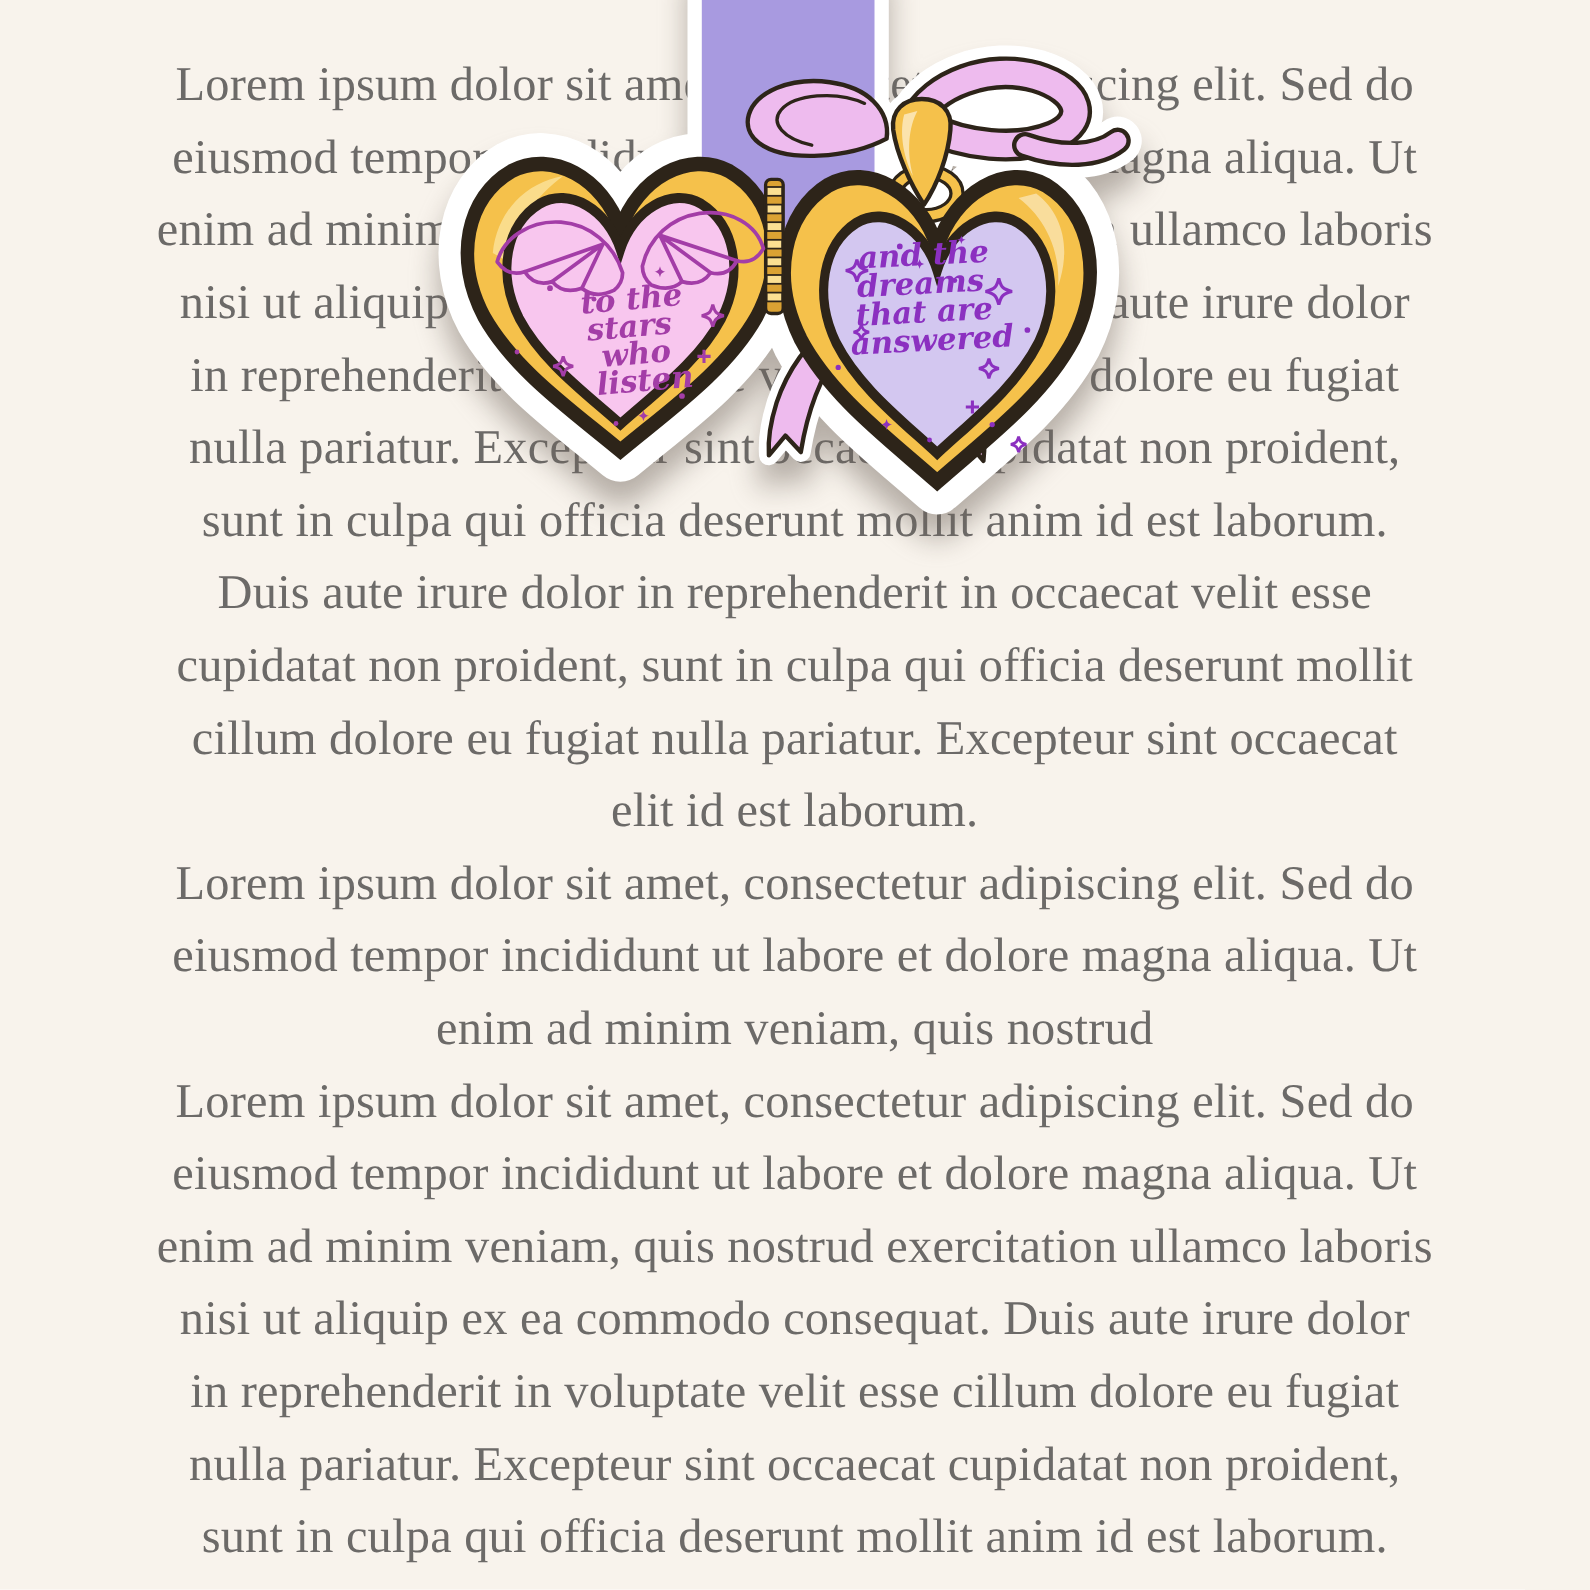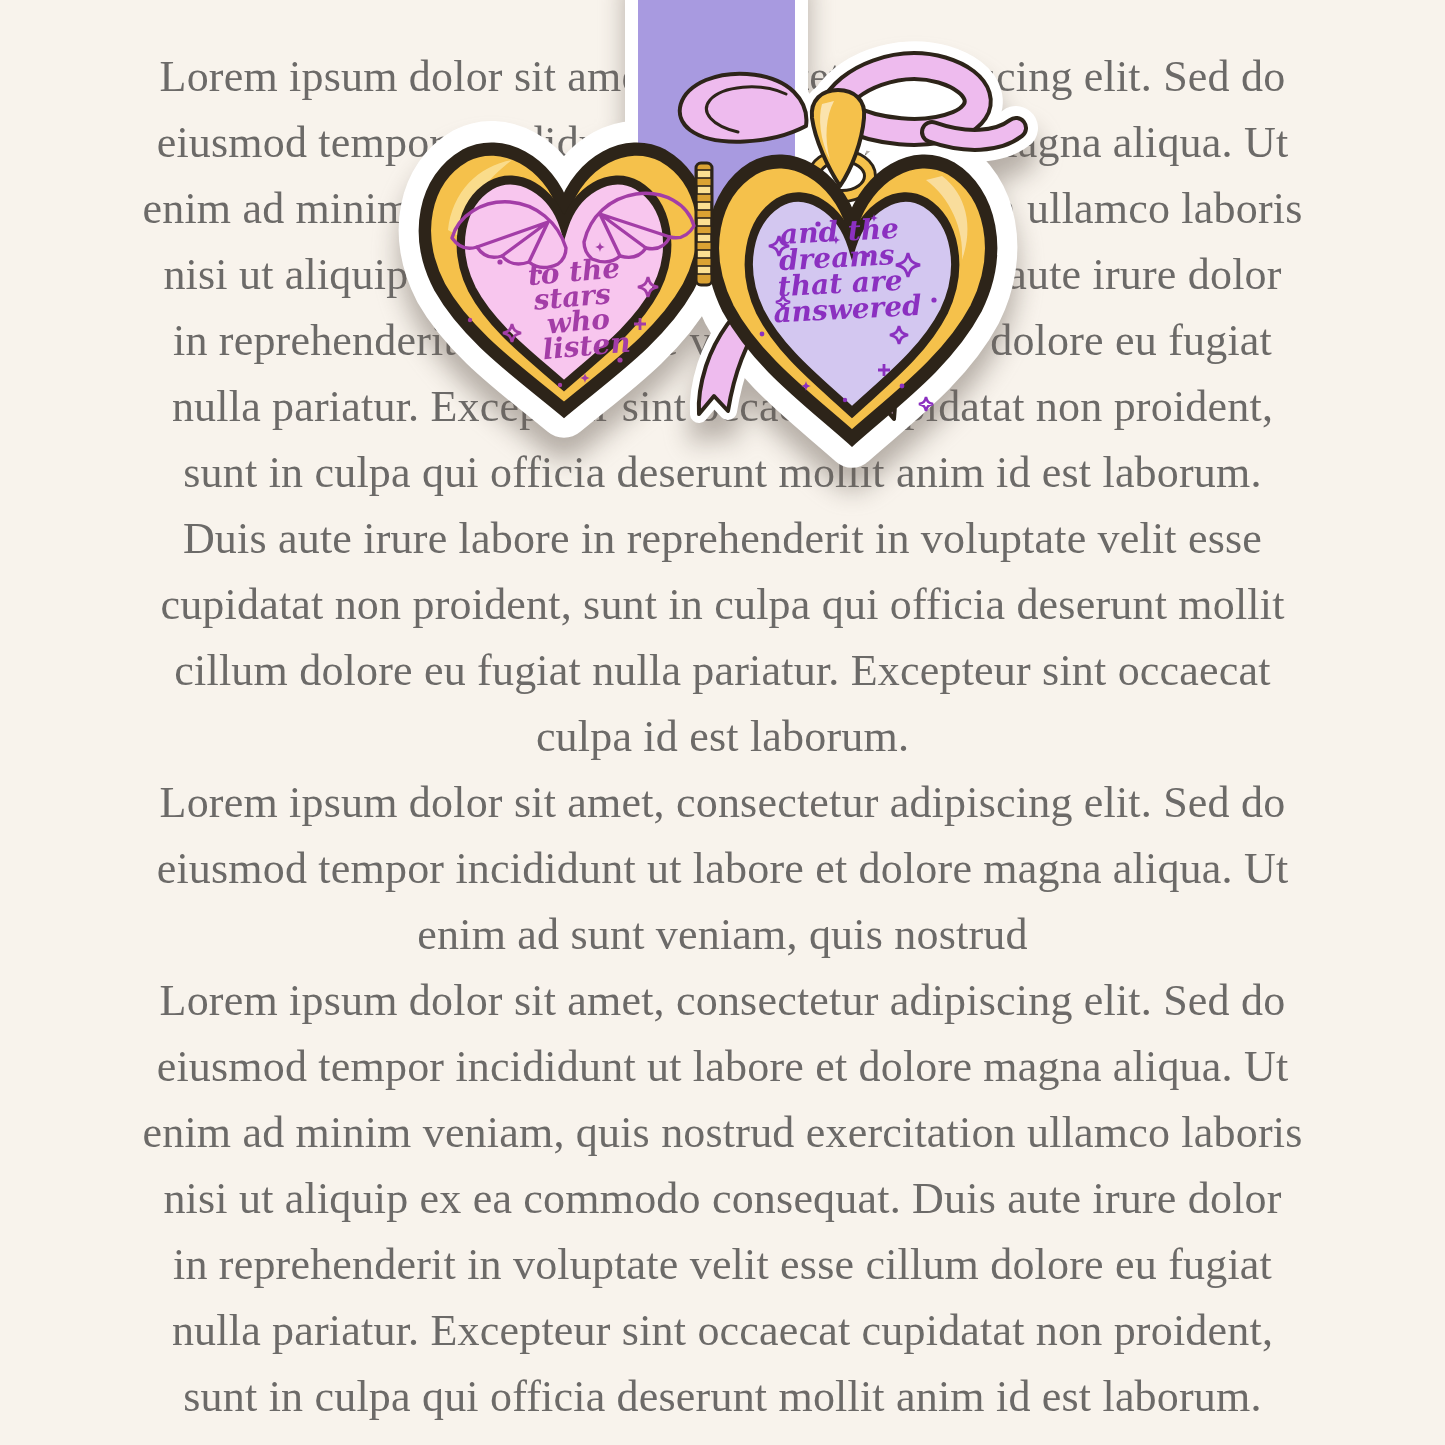--- a/index.html
+++ b/index.html
@@ -18,27 +18,27 @@
 <div class="stage" style="background: rgb(248, 243, 236);">
 
   <div class="page-text" style="color: rgb(108, 106, 104);">
       <div class="tline">Lorem ipsum dolor sit amet, consectetur adipiscing elit. Sed do</div>
       <div class="tline">eiusmod tempor incididunt ut labore et dolore magna aliqua. Ut</div>
       <div class="tline">enim ad minim veniam, quis nostrud exercitation ullamco laboris</div>
       <div class="tline">nisi ut aliquip ex ea commodo consequat. Duis aute irure dolor</div>
       <div class="tline">in reprehenderit in voluptate velit esse cillum dolore eu fugiat</div>
       <div class="tline">nulla pariatur. Excepteur sint occaecat cupidatat non proident,</div>
       <div class="tline">sunt in culpa qui officia deserunt mollit anim id est laborum.</div>
-      <div class="tline">Duis aute irure labore in reprehenderit in voluptate velit esse</div>
+      <div class="tline">Duis aute irure dolor in reprehenderit in occaecat velit esse</div>
       <div class="tline">cupidatat non proident, sunt in culpa qui officia deserunt mollit</div>
       <div class="tline">cillum dolore eu fugiat nulla pariatur. Excepteur sint occaecat</div>
-      <div class="tline">culpa id est laborum.</div>
+      <div class="tline">elit id est laborum.</div>
       <div class="tline">Lorem ipsum dolor sit amet, consectetur adipiscing elit. Sed do</div>
       <div class="tline">eiusmod tempor incididunt ut labore et dolore magna aliqua. Ut</div>
-      <div class="tline">enim ad sunt veniam, quis nostrud</div>
+      <div class="tline">enim ad minim veniam, quis nostrud</div>
       <div class="tline">Lorem ipsum dolor sit amet, consectetur adipiscing elit. Sed do</div>
       <div class="tline">eiusmod tempor incididunt ut labore et dolore magna aliqua. Ut</div>
       <div class="tline">enim ad minim veniam, quis nostrud exercitation ullamco laboris</div>
       <div class="tline">nisi ut aliquip ex ea commodo consequat. Duis aute irure dolor</div>
       <div class="tline">in reprehenderit in voluptate velit esse cillum dolore eu fugiat</div>
       <div class="tline">nulla pariatur. Excepteur sint occaecat cupidatat non proident,</div>
       <div class="tline">sunt in culpa qui officia deserunt mollit anim id est laborum.</div>
     </div>
 
   <svg class="sticker-svg" viewBox="370 -40 700 580" xmlns="http://www.w3.org/2000/svg">

